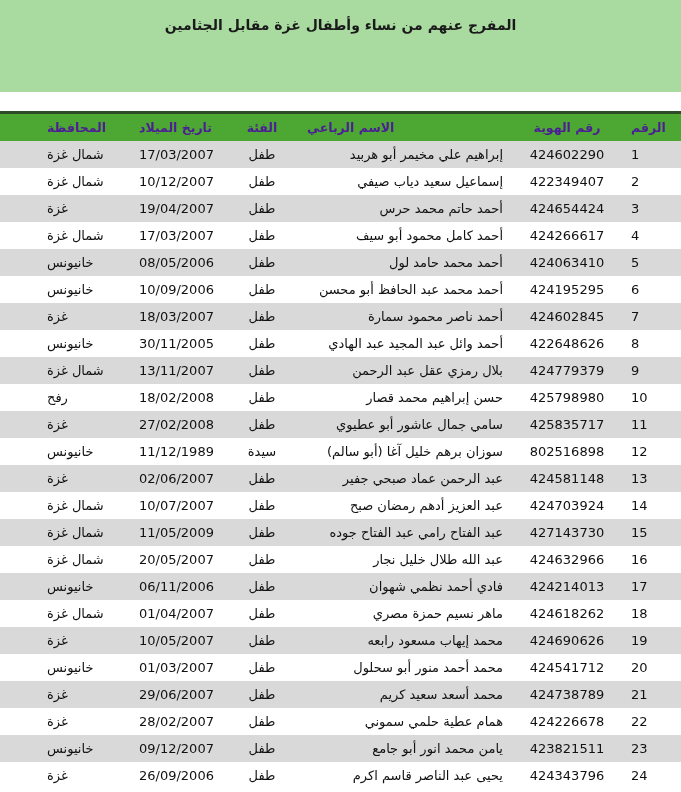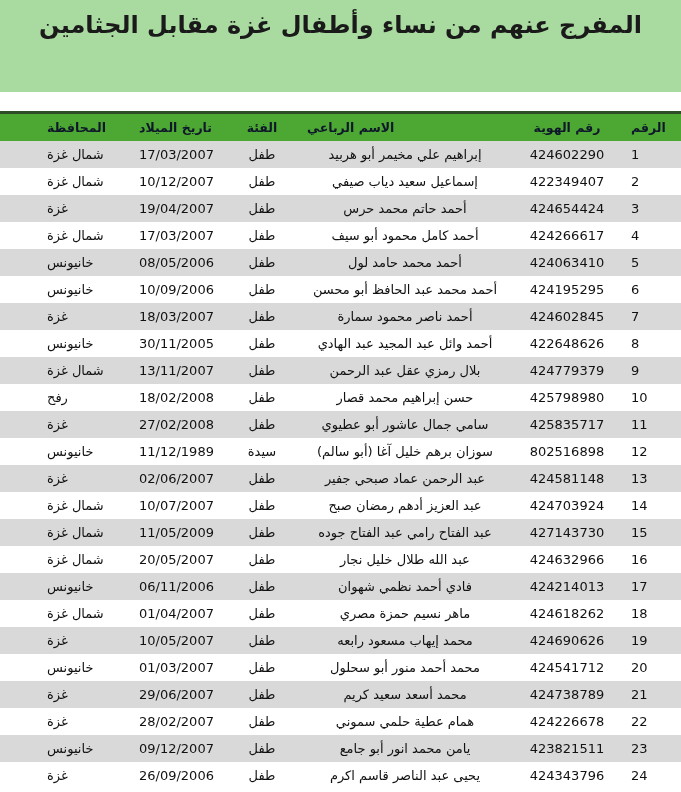--- a/index.html
+++ b/index.html
@@ -18,21 +18,21 @@
   .title-banner {
     background: #a9dba0;
     width: 681px;
     height: 92px;
     box-sizing: border-box;
     padding-top: 9px;
     text-align: center;
     overflow: hidden;
   }
   .title-line {
-    font-size: 24px;
+    font-size: 14px;
     font-weight: bold;
     color: #1a1a1a;
     line-height: 33px;
     letter-spacing: 0;
     white-space: nowrap;
   }
   .title-line.sub {
     font-size: 18px;
   }
 
@@ -49,21 +49,21 @@
     box-sizing: border-box;
   }
   table.roster {
     border-collapse: collapse;
     width: 681px;
     table-layout: fixed;
     direction: rtl;
   }
   table.roster thead th {
     background: #4ca832;
-    color: #0f172a;
+    color: #4c1d95;
     font-size: 12.5px;
     font-weight: bold;
     height: 27px;
     padding: 0 8px;
     white-space: nowrap;
     overflow: hidden;
     border: none;
   }
   table.roster tbody td {
     height: 27px;
@@ -74,21 +74,21 @@
     overflow: hidden;
     border: none;
     vertical-align: middle;
   }
   table.roster tbody tr.odd td  { background: #d9d9d9; }
   table.roster tbody tr.even td { background: #ffffff; }
 
   
   .c-index    { text-align: left;   width: 42px; margin-left: 16px; }
   .c-id       { text-align: center; width: 96px; font-size: 13px; }
-  .c-name     { text-align: center;   width: 196px; }
+  .c-name     { text-align: right;   width: 196px; }
   .c-category { text-align: center; width: 58px; }
   .c-dob      { text-align: left; width: 78px; }
   .c-gov      { text-align: left;   width: 76px; }
   .c-town     { text-align: left;   width: 120px; padding-left: 22px; }
 
   thead .c-index    { text-align: left;  padding-left: 6px; }
   thead .c-id       { text-align: center; }
   thead .c-name     { text-align: left;  padding-left: 6px; }
   thead .c-category { text-align: center; }
   thead .c-dob      { text-align: left; }

